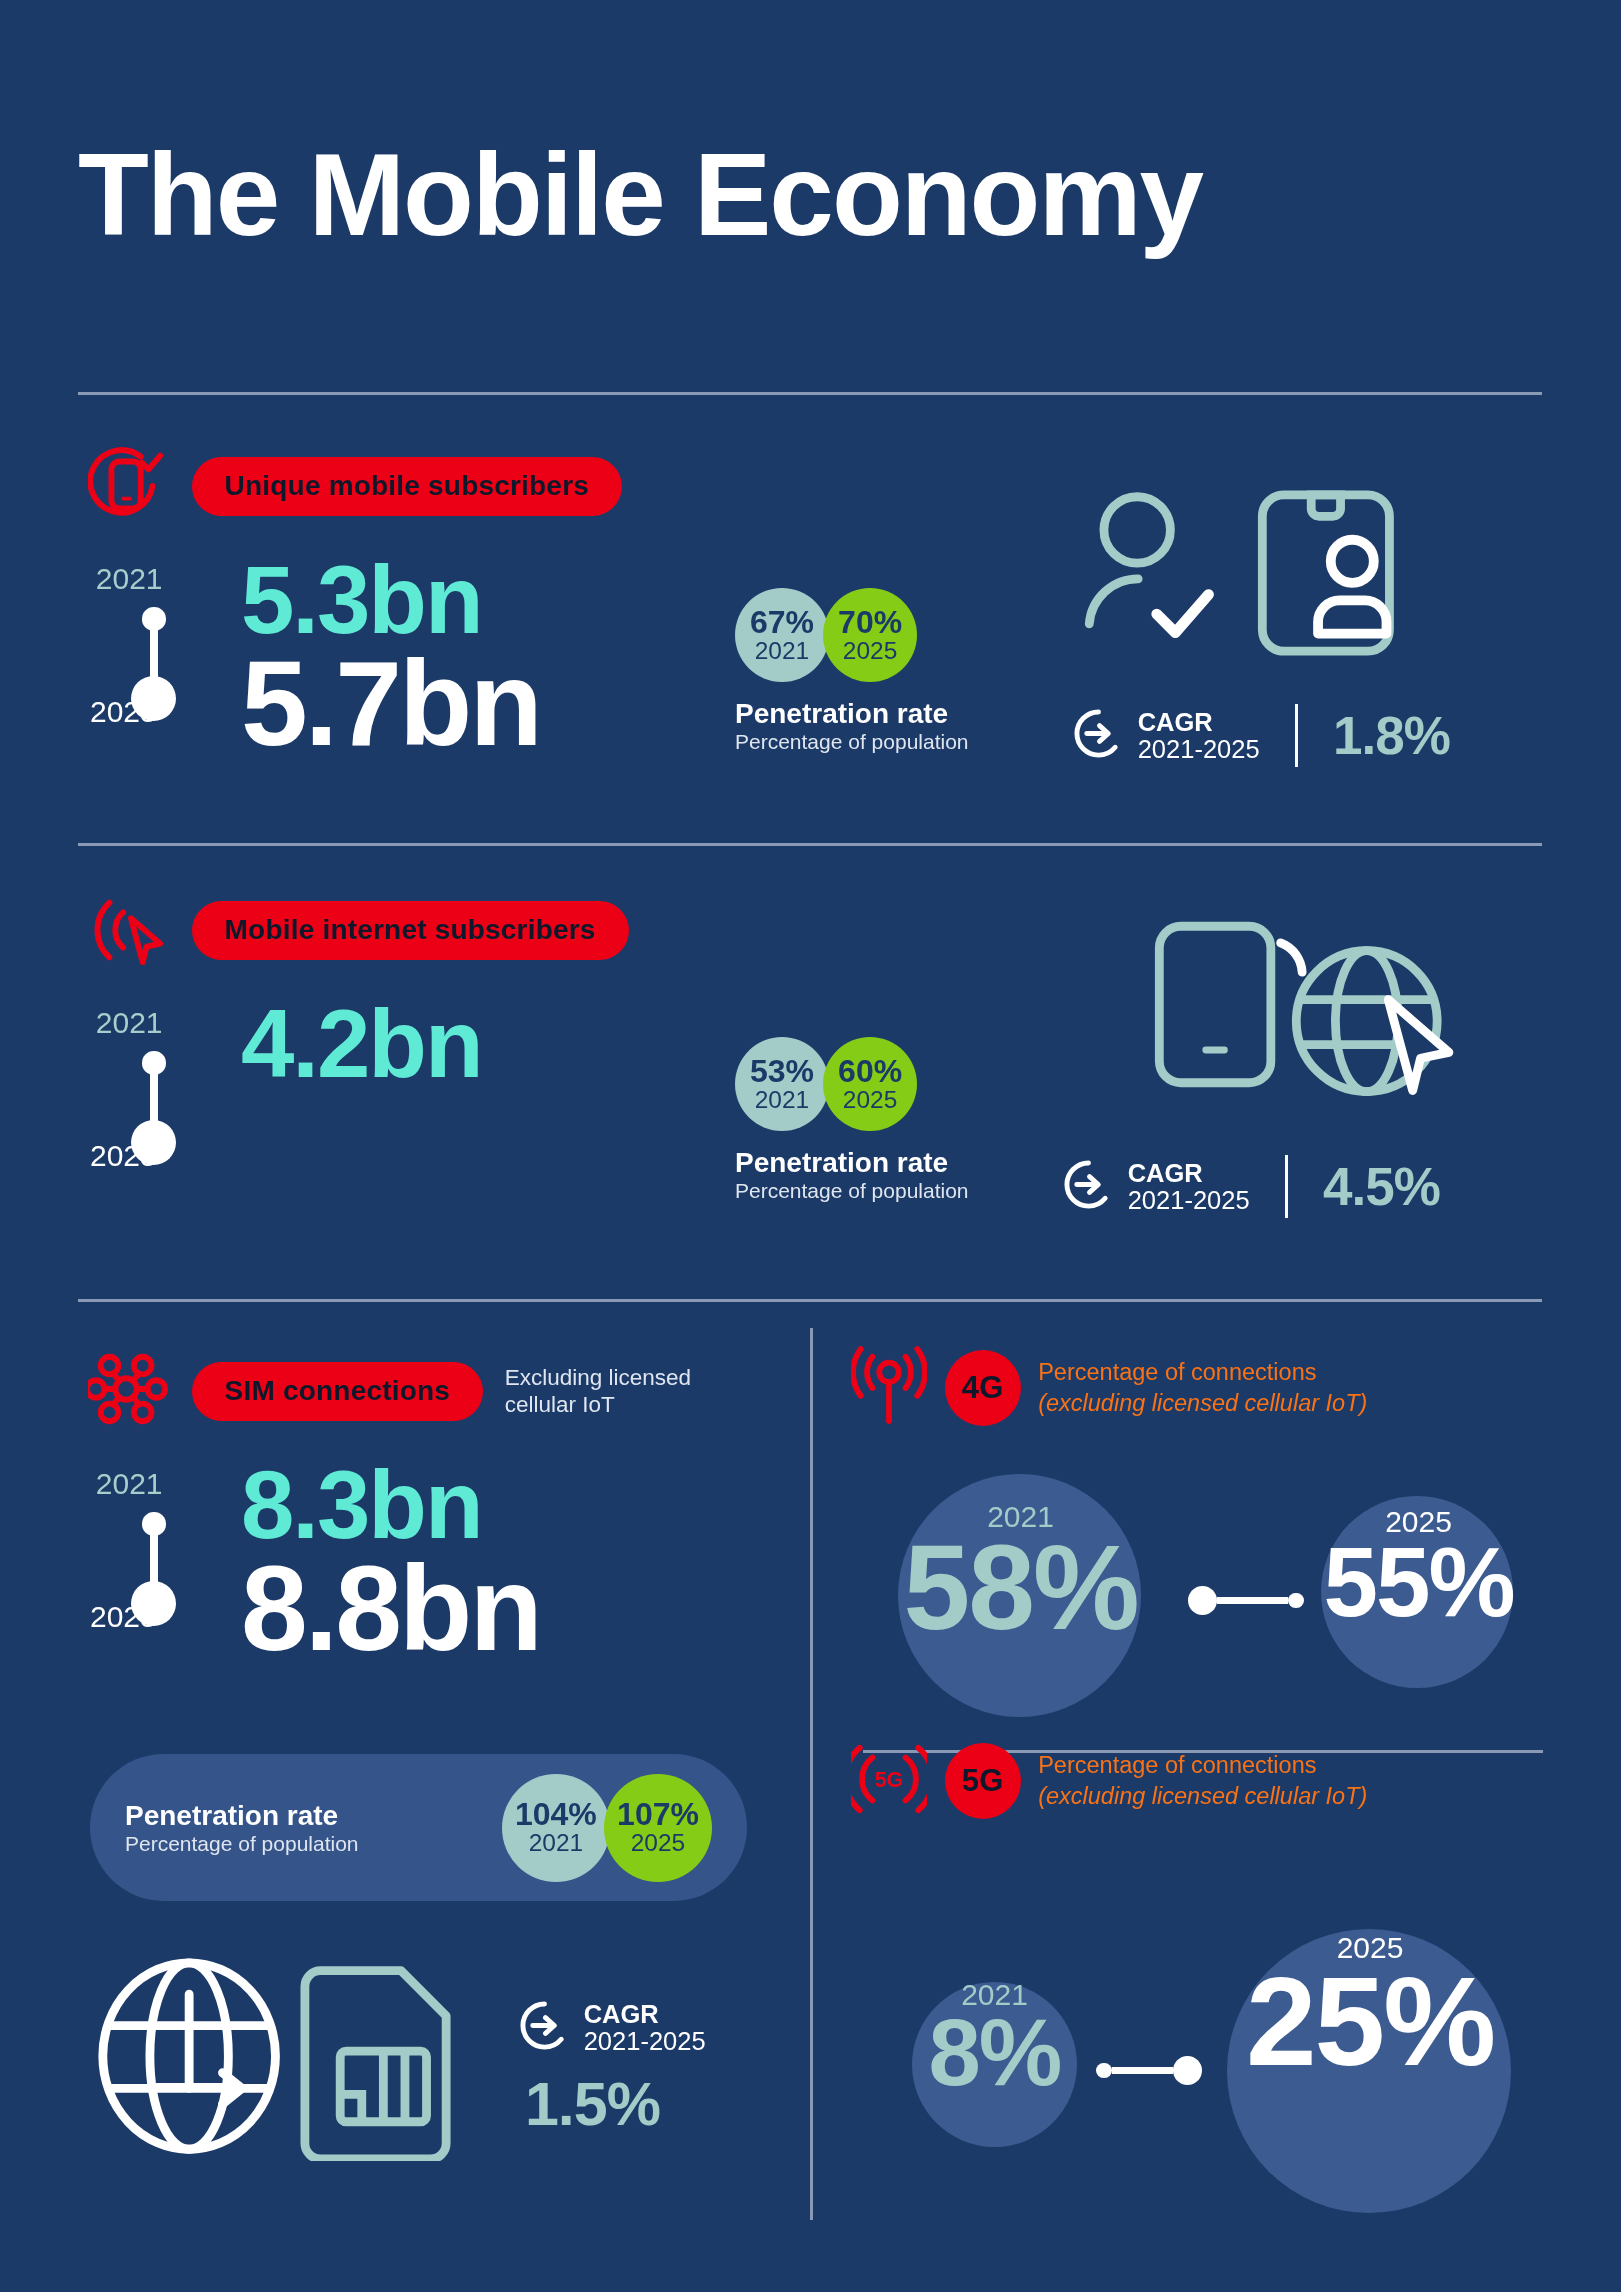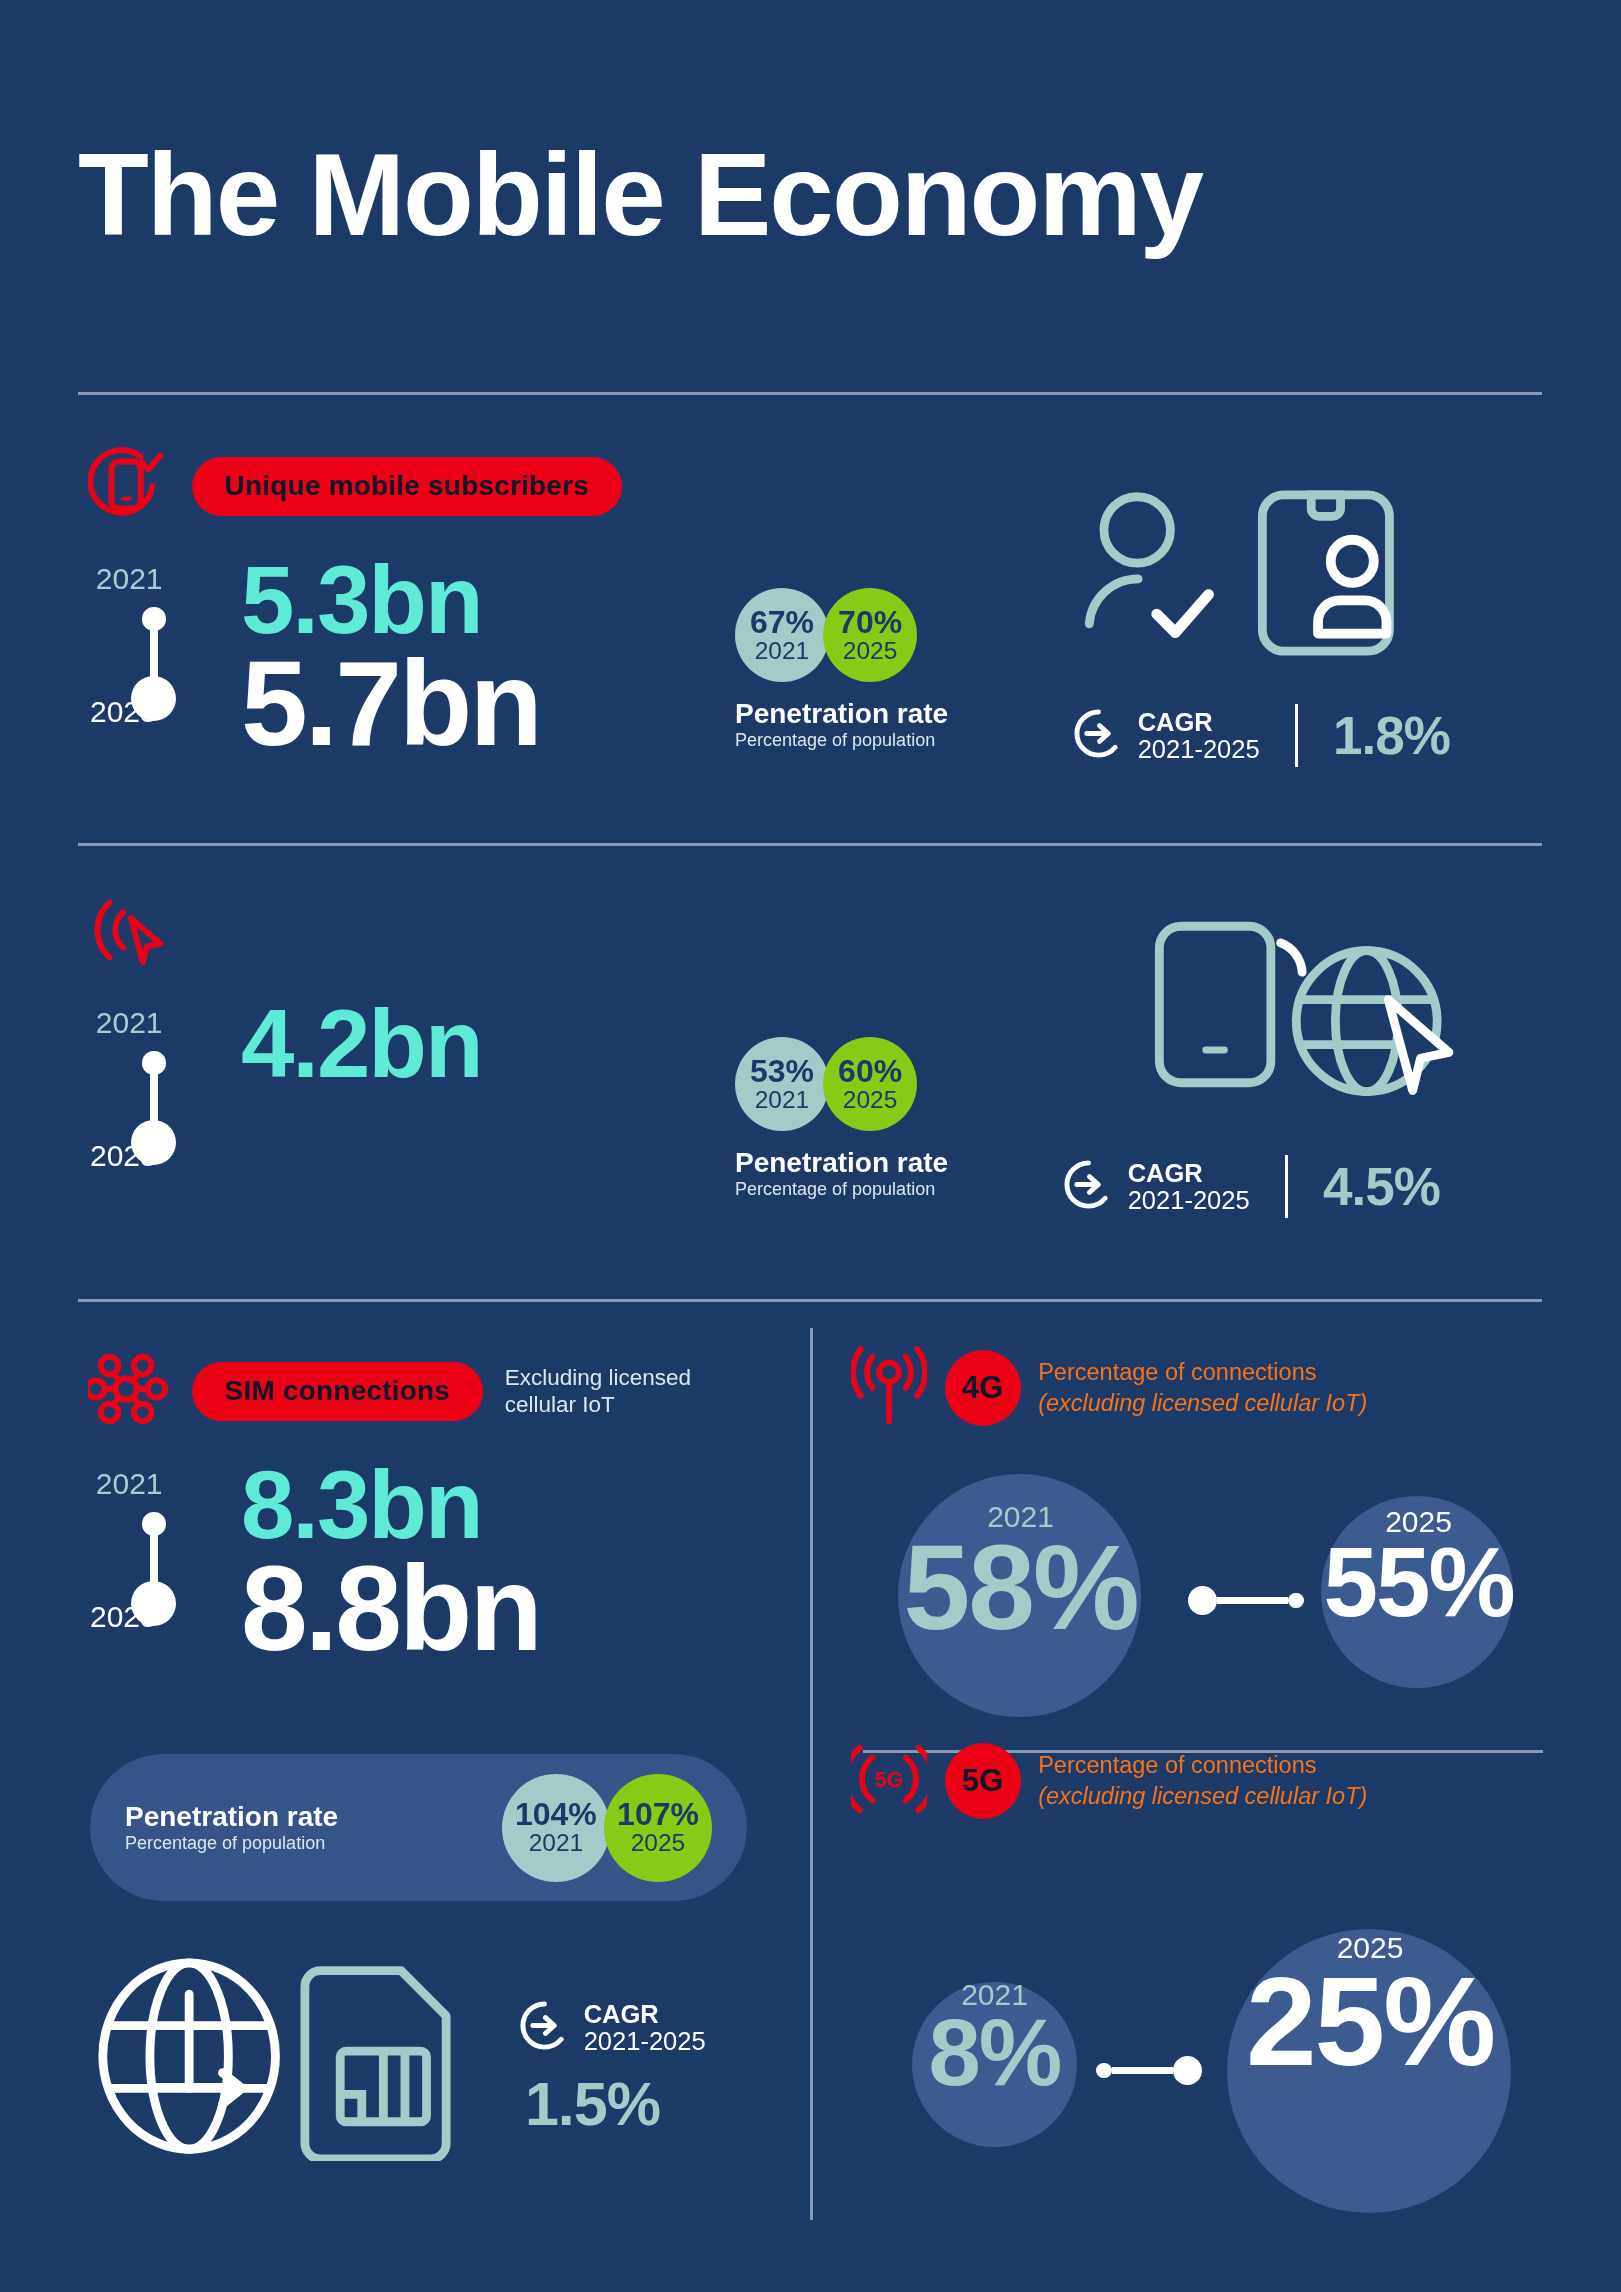--- a/index.html
+++ b/index.html
@@ -55,21 +55,21 @@
   .circ {
     width: 94px; height: 94px; border-radius: 50%;
     display: flex; flex-direction: column; align-items: center; justify-content: center;
     color: #1c3a68;
   }
   .circ.teal { background: #a3ccc8; }
   .circ.white { background: #84cc16; margin-left: -5.9px; }
   .circ .pct { font-size: 32px; font-weight: 700; line-height: 1; }
   .circ .yr { font-size: 24.5px; font-weight: 500; line-height: 1.1; }
   .pen-title { font-size: 28px; font-weight: 700; color: #fff; }
-  .pen-sub { font-size: 18px; color: #dfe6f0; font-weight: 400; }
+  .pen-sub { font-size: 21px; color: #dfe6f0; font-weight: 400; }
 
   
   .cagr-row { display: flex; align-items: center; gap: 13.7px; }
   .cagr-txt { line-height: 1.05; }
   .cagr-label { font-size: 25.5px; font-weight: 700; color: #fff; }
   .cagr-years { font-size: 25.5px; font-weight: 400; color: #fff; }
   .cagr-sep { width: 2.9px; height: 63px; background: #ffffff; margin: 0 21.6px; }
   .cagr-val { font-size: 53px; font-weight: 700; color: #a3ccc8; letter-spacing: -1px; }
 
   
@@ -177,20 +177,21 @@
 
   <div class="sec" style="left:88px; top:887px;">
     <div class="sec-head">
       <span>
         <svg width="82" height="82" viewBox="0 0 84 84">
           <path d="M22 72 A38 38 0 0 1 22 16" fill="none" stroke="#ec0016" stroke-width="6" stroke-linecap="round"></path>
           <path d="M36 62 A24 24 0 0 1 36 26" fill="none" stroke="#ec0016" stroke-width="6" stroke-linecap="round"></path>
           <path d="M44 32 l30 26 l-14 3 l-4 16 z" fill="none" stroke="#ec0016" stroke-width="6" stroke-linejoin="round"></path>
         </svg>
       </span>
+      <span class="pill pill-lg">Mobile internet subscribers</span>
     </div>
 
     <div style="display:flex; align-items:flex-start; margin-top:33px;">
       <div class="timeline" style="height:167px;">
         <span class="tl-year y1">2021</span>
         <span class="tl-dot-s"></span>
         <span class="tl-line"></span>
         <span class="tl-dot-l"></span>
         <span class="tl-year y2">2025</span>
       </div>

